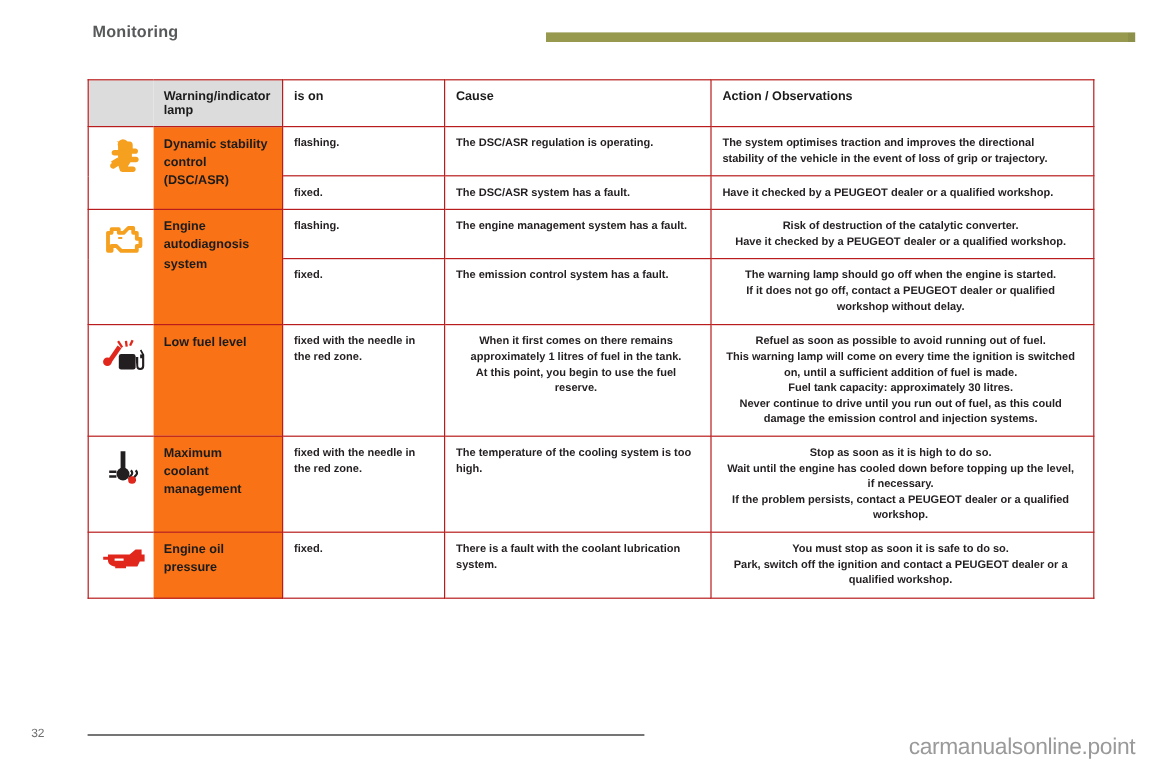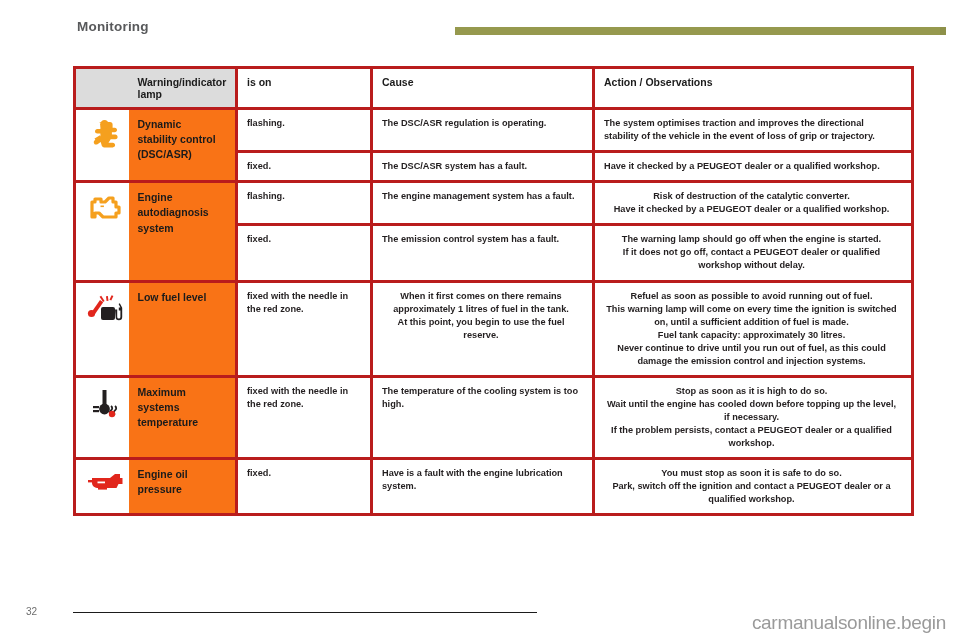--- a/index.html
+++ b/index.html
@@ -45,21 +45,21 @@
 
   
   .manual-table {
     position: absolute;
     left: 73px; top: 66px;
     width: 838px;
     border-collapse: collapse;
     table-layout: fixed;
   }
   .manual-table td, .manual-table th {
-    border: 3px solid #b91c1c;
+    border: 1px solid #b91c1c;
     vertical-align: top;
     padding: 7px 12px 7px 9px;
     background: #ffffff;
   }
   
   col.c-icon  { width: 54px; }
   col.c-lamp  { width: 108px; }
   col.c-ison  { width: 135px; }
   col.c-cause { width: 222px; }
   col.c-act   { width: 319px; }
@@ -253,21 +253,21 @@
                 <path d="M17.5 4 h4 v15 h-4z"></path>
                 <circle cx="19.5" cy="23" r="5.4"></circle>
                 <path d="M8 24 h6 v2.2 h-6z"></path>
                 <path d="M8 20 h6 v2.2 h-6z"></path>
                 <path d="M26 20 c1.6 1.3 1.6 3.1 0 4.4 -1.6 1.3 -1.6 3.1 0 4.4 M30 20 c1.6 1.3 1.6 3.1 0 4.4 -1.6 1.3 -1.6 3.1 0 4.4" fill="none" stroke="#231f20" stroke-width="1.8"></path>
               </g>
               <circle cx="27" cy="28" r="3.2" fill="#E1261C"></circle>
             </svg>
           </span>
         </td>
-        <td class="lamp-cell">Maximum systems temperature</td>
+        <td class="lamp-cell">Maximum coolant management</td>
         <td class="body-cell">fixed with the needle in the red zone.</td>
         <td class="body-cell">The temperature of the cooling system is too high.</td>
         <td class="body-cell">
             <p>Stop as soon as it is high to do so.</p>
             <p>Wait until the engine has cooled down before topping up the level, if necessary.</p>
             <p>If the problem persists, contact a PEUGEOT dealer or a qualified workshop.</p>
           </td>
       </tr>
 
       <tr>
@@ -278,27 +278,27 @@
                 <path d="M7 10 h18 l5 -4 h5 v4 h2.5 v6 h-4 l-2 4 h-18 c-3.5 0 -6.5 -2 -6.5 -5 z"></path>
                 <path d="M3 12 h5 v2.4 h-5z"></path>
                 <path d="M13 19 h9 v2.6 h-9z"></path>
               </g>
               <path fill="#ffffff" d="M12.5 13.5 h7.5 v1.8 h-7.5z"></path>
             </svg>
           </span>
         </td>
         <td class="lamp-cell">Engine oil pressure</td>
         <td class="body-cell">fixed.</td>
-        <td class="body-cell">Have is a fault with the engine lubrication system.</td>
+        <td class="body-cell">There is a fault with the coolant lubrication system.</td>
         <td class="body-cell">
             <p>You must stop as soon it is safe to do so.</p>
             <p>Park, switch off the ignition and contact a PEUGEOT dealer or a qualified workshop.</p>
           </td>
       </tr>
 
     </tbody>
   </table>
 
   <div class="page-number">32</div>
   <div class="footer-rule"></div>
-  <div class="watermark">carmanualsonline.begin</div>
+  <div class="watermark">carmanualsonline.point</div>
 
 </div>
 
 </body></html>

